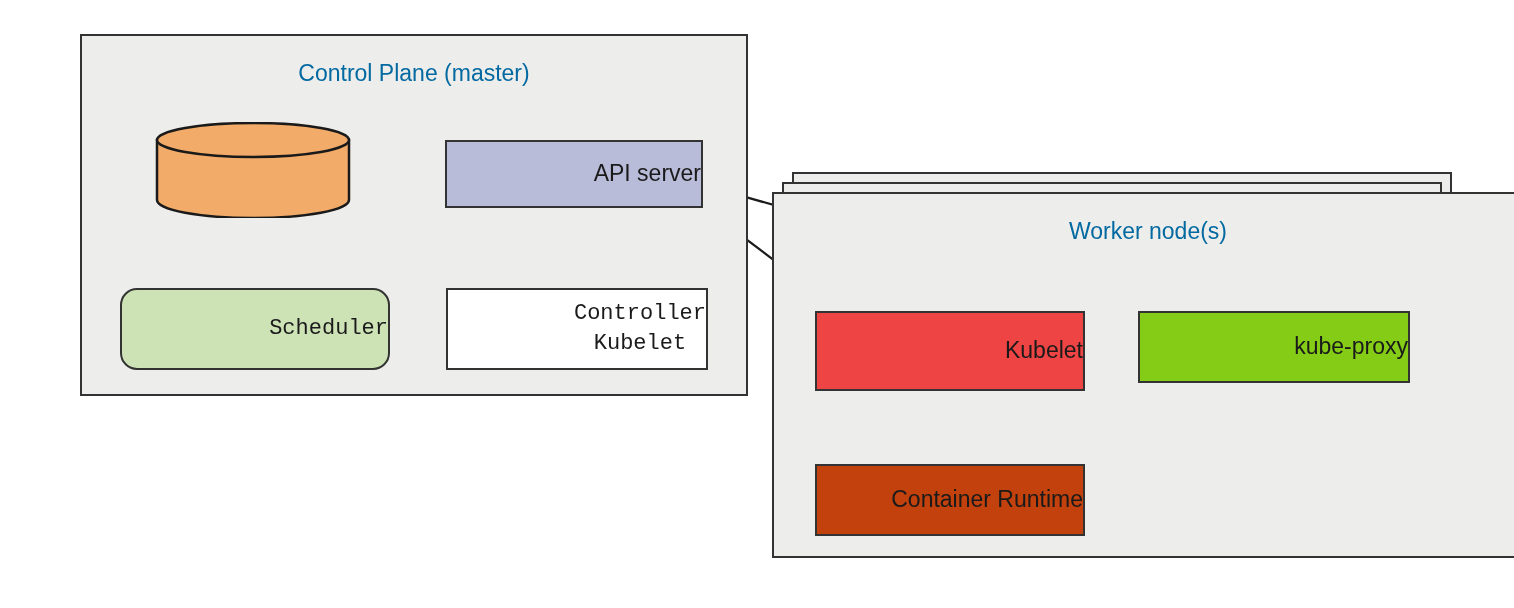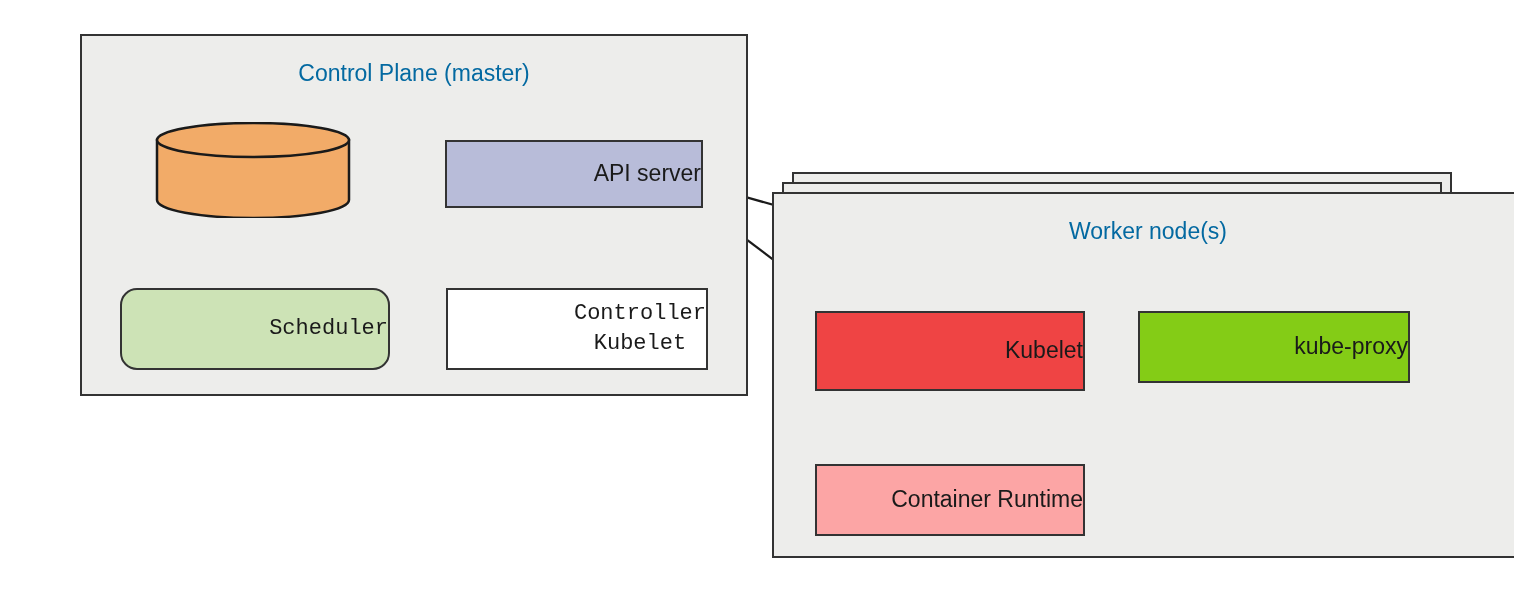--- a/index.html
+++ b/index.html
@@ -114,21 +114,21 @@
   </div>
 
   <div class="node-box" style="left:815px; top:311px; width:270px; height:80px; background:#ef4444; z-index:6;">
     <span>Kubelet</span>
   </div>
 
   <div class="node-box" style="left:1138px; top:311px; width:272px; height:72px; background:#84cc16; z-index:6;">
     <span>kube-proxy</span>
   </div>
 
-  <div class="node-box" style="left:815px; top:464px; width:270px; height:72px; background:#fca5a5; z-index:6;">
+  <div class="node-box" style="left:815px; top:464px; width:270px; height:72px; background:#c2410c; z-index:6;">
     <span>Container Runtime</span>
   </div>
 
   <svg id="edges">
     <defs>
       <marker id="arrowhead" markerWidth="11" markerHeight="9" refX="10" refY="4.5" orient="auto" markerUnits="userSpaceOnUse">
         <path d="M0,0 L11,4.5 L0,9 L2.6,4.5 Z" fill="#1a1a1a"></path>
       </marker>
     </defs>
     <g id="edge-paths" stroke="#1a1a1a" stroke-width="2.2" fill="none">

